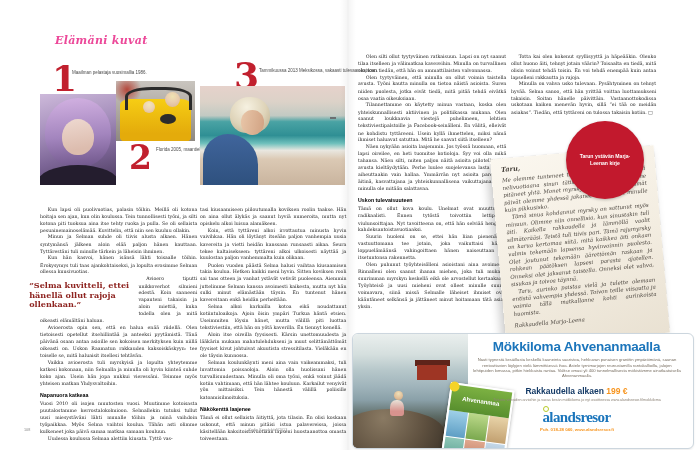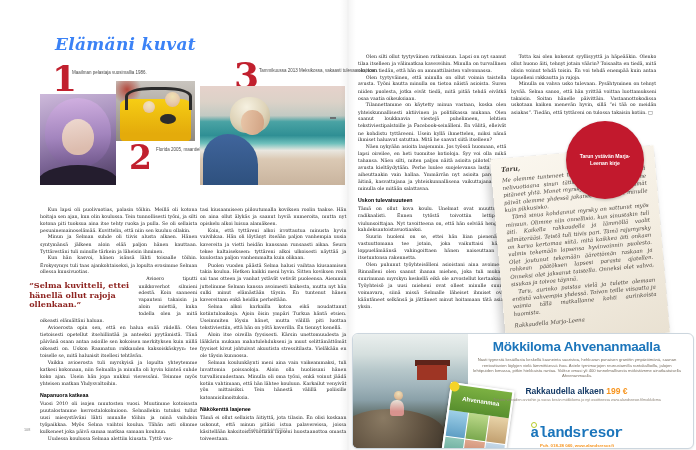--- a/index.html
+++ b/index.html
@@ -5,21 +5,21 @@
   html,body{margin:0;padding:0;}
   body{width:696px;height:450px;overflow:hidden;background:#fefefe;position:relative;
        font-family:"DejaVu Serif", serif;}
   .abs{position:absolute;}
   .spread{position:absolute;left:0;top:0;width:696px;height:450px;background:#fff;}
   .spine{position:absolute;left:340px;top:0;width:16px;height:100%;
          background:linear-gradient(90deg,rgba(0,0,0,0) 0%,rgba(0,0,0,0.04) 45%,rgba(0,0,0,0.07) 50%,rgba(0,0,0,0.04) 55%,rgba(0,0,0,0) 100%);}
   .s60{transform:scale(0.6);transform-origin:0 0;}
 
   
-  .title{left:55px;top:34px;font-style:italic;font-weight:bold;font-size:17px;color:#3b82f6;letter-spacing:.3px;}
+  .title{left:55px;top:34px;font-style:italic;font-weight:bold;font-size:11px;color:#ec4899;letter-spacing:.3px;}
   .num{font-family:"DejaVu Serif",serif;font-weight:bold;color:#c1202e;line-height:1;}
   .n1{left:52px;top:60px;font-size:36px;}
   .n2{left:129px;top:141px;font-size:33px;}
   .n3{left:234px;top:57px;font-size:36px;}
   .cap{font-family:"Liberation Sans",sans-serif;font-size:7.5px;line-height:10px;color:#4a4a4a;}
   .c1{left:72px;top:70px;width:104px;}
   .c2{left:156px;top:147px;width:95px;}
   .c3{left:259px;top:68px;width:150px;}
 
   .photo{position:absolute;overflow:hidden;}
@@ -120,21 +120,21 @@
       font-family:"Liberation Sans",sans-serif;}
   .ad-headline{margin-top:5px;font-weight:bold;font-size:13.5px;color:#1b75bb;letter-spacing:-0.2px;}
   .wrapS{position:relative;overflow:visible;}
   .cS{position:absolute;left:50%;top:0;transform:scale(0.6);transform-origin:50% 0;}
   .ad-body{width:350px;margin-left:-175px;font-size:7px;line-height:9px;color:#766c5f;text-align:center;}
   .bodyWrap{height:26px;margin-top:3px;}
   .ad-price{margin-top:3px;font-weight:bold;font-size:8.5px;color:#143a66;}
   .ad-price .price-val{color:#f7941d;}
   .noteWrap{height:11px;margin-top:1px;}
   .ad-note{width:300px;margin-left:-150px;font-size:6.2px;line-height:7.6px;color:#8d8478;text-align:center;}
-  .ad-logo{margin-top:17px;font-family:Liberation Mono, monospace;font-weight:bold;font-size:15px;
+  .ad-logo{margin-top:1px;font-family:Liberation Serif, serif;font-weight:bold;font-size:15px;
       line-height:17px;color:#1b75bb;letter-spacing:-0.6px;}
   .logo-a{position:relative;display:inline-block;}
   .ring{position:absolute;left:50%;top:-3px;width:6px;height:6px;margin-left:-3px;border:1.7px solid #b8cc2a;
       border-radius:50%;box-sizing:border-box;background:transparent;}
   .phoneWrap{height:9px;margin-top:1px;}
   .ad-phone{width:300px;margin-left:-150px;font-weight:bold;font-size:7.2px;color:#f7941d;text-align:center;}
 </style>
 </head>
 <body>
 

